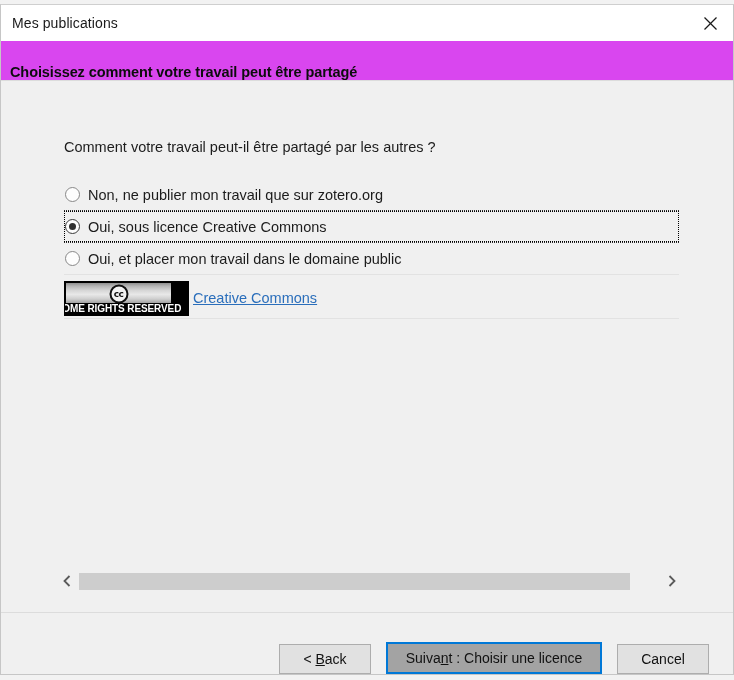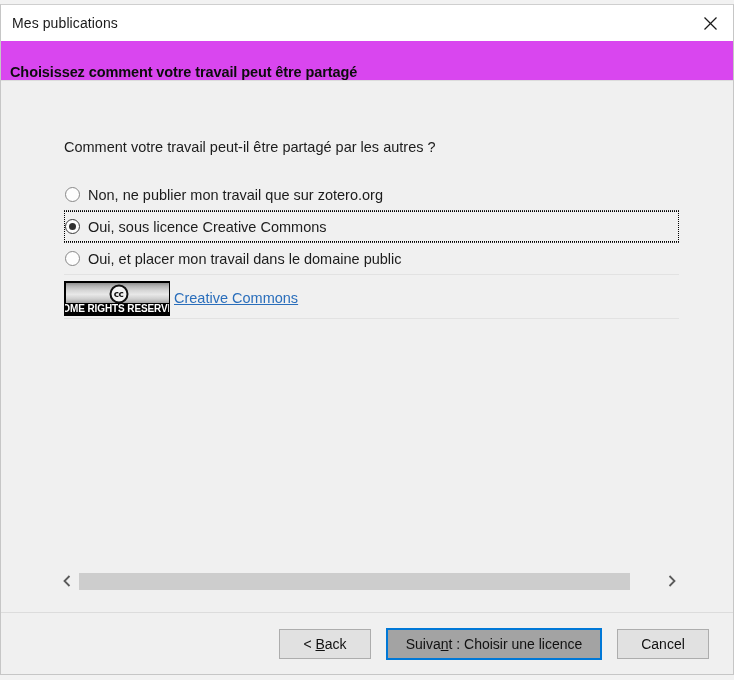--- a/index.html
+++ b/index.html
@@ -153,21 +153,21 @@
   }
 
   
   #cc-row {
     display: flex;
     align-items: center;
     height: 40px;
     margin-top: 3px;
   }
   #cc-badge {
-    width: 106px; height: 35px;
+    width: 125px; height: 35px;
     border: 1px solid #000;
     background: #000;
     position: relative;
     flex: 0 0 auto;
     overflow: hidden;
   }
   #cc-badge-top {
     position: absolute;
     left: 1px; top: 1px;
     width: 105px; height: 22px;
@@ -255,21 +255,21 @@
     cursor: pointer;
   }
 
   
   #footer {
     flex: 0 0 auto;
     height: 62px;
     background: #f0f0f0;
     border-top: 1px solid #dcdcdc;
     display: flex;
-    align-items: center;
+    align-items: flex-end;
     justify-content: flex-end;
     padding-right: 24px;
     gap: 15px;
   }
   .btn {
     height: 30px;
     background: #e1e1e1;
     border: 1px solid #adadad;
     font-size: 14px;
     color: #111;

